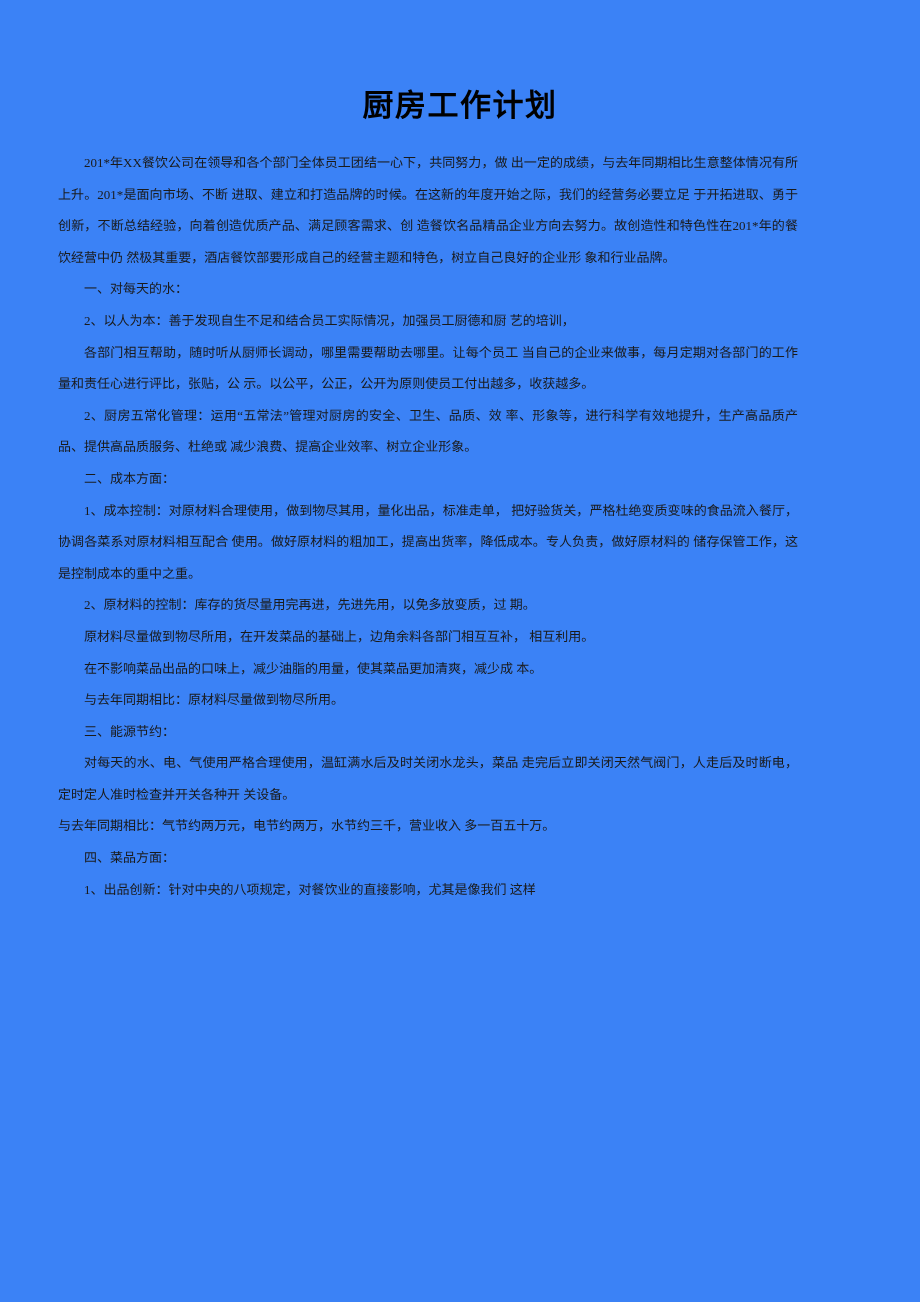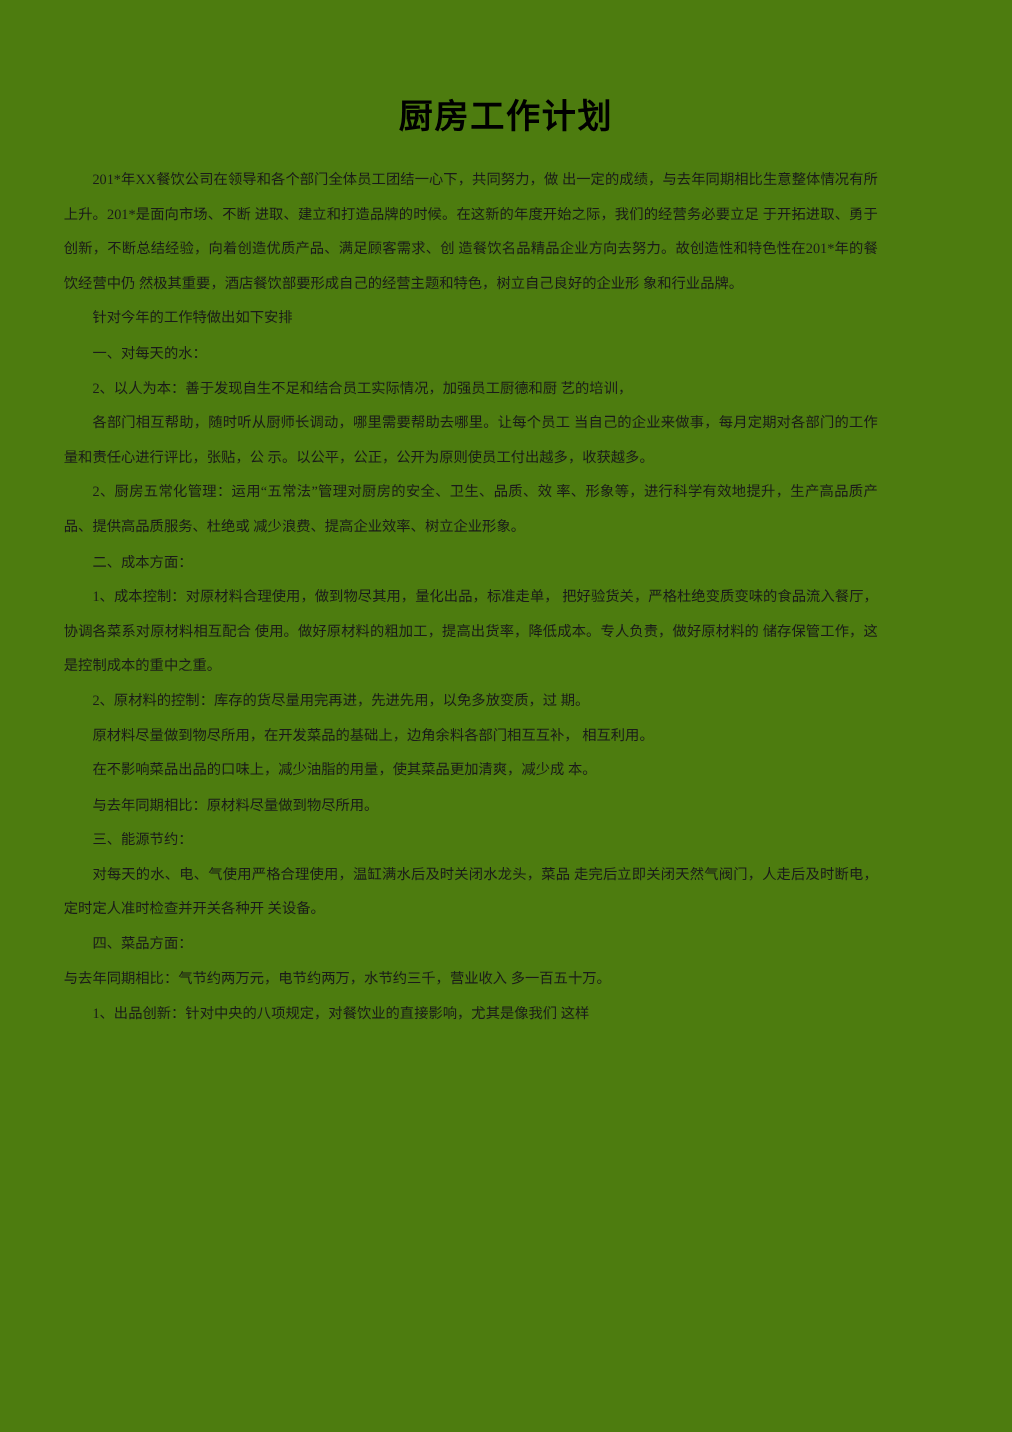--- a/index.html
+++ b/index.html
@@ -5,21 +5,21 @@
 <style>
   html, body {
     margin: 0;
     padding: 0;
     background: #ffffff;
   }
   .page {
     position: relative;
     width: 920px;
     height: 1302px;
-    background: #4d7c0f;
+    background: #3b82f6;
     overflow: hidden;
     box-sizing: border-box;
     font-family: "Liberation Serif", "DejaVu Serif", serif;
   }
   .doc-title {
     position: absolute;
     left: 0;
     top: 86px;
     width: 920px;
     text-align: center;
@@ -54,31 +54,30 @@
 </style>
 </head>
 <body>
 
 <div class="page">
 
   <div class="doc-title">厨房工作计划</div>
 
   <div class="body-block">
     <p class="para">201*年XX餐饮公司在领导和各个部门全体员工团结一心下，共同努力，做    出一定的成绩，与去年同期相比生意整体情况有所上升。201*是面向市场、不断 进取、建立和打造品牌的时候。在这新的年度开始之际，我们的经营务必要立足 于开拓进取、勇于创新，不断总结经验，向着创造优质产品、满足顾客需求、创 造餐饮名品精品企业方向去努力。故创造性和特色性在201*年的餐饮经营中仍 然极其重要，酒店餐饮部要形成自己的经营主题和特色，树立自己良好的企业形 象和行业品牌。</p>
-    <p class="para">针对今年的工作特做出如下安排</p>
     <p class="para">一、对每天的水：</p>
     <p class="para">2、以人为本：善于发现自生不足和结合员工实际情况，加强员工厨德和厨 艺的培训，</p>
     <p class="para">各部门相互帮助，随时听从厨师长调动，哪里需要帮助去哪里。让每个员工 当自己的企业来做事，每月定期对各部门的工作量和责任心进行评比，张贴，公 示。以公平，公正，公开为原则使员工付出越多，收获越多。</p>
     <p class="para">2、厨房五常化管理：运用“五常法”管理对厨房的安全、卫生、品质、效 率、形象等，进行科学有效地提升，生产高品质产品、提供高品质服务、杜绝或 减少浪费、提高企业效率、树立企业形象。</p>
     <p class="para">二、成本方面：</p>
     <p class="para">1、成本控制：对原材料合理使用，做到物尽其用，量化出品，标准走单， 把好验货关，严格杜绝变质变味的食品流入餐厅，协调各菜系对原材料相互配合 使用。做好原材料的粗加工，提高出货率，降低成本。专人负责，做好原材料的 储存保管工作，这是控制成本的重中之重。</p>
     <p class="para">2、原材料的控制：库存的货尽量用完再进，先进先用，以免多放变质，过 期。</p>
     <p class="para">原材料尽量做到物尽所用，在开发菜品的基础上，边角余料各部门相互互补， 相互利用。</p>
     <p class="para">在不影响菜品出品的口味上，减少油脂的用量，使其菜品更加清爽，减少成 本。</p>
     <p class="para">与去年同期相比：原材料尽量做到物尽所用。</p>
     <p class="para">三、能源节约：</p>
     <p class="para">对每天的水、电、气使用严格合理使用，温缸满水后及时关闭水龙头，菜品 走完后立即关闭天然气阀门，人走后及时断电，定时定人准时检查并开关各种开 关设备。</p>
+    <p class="para no-indent">与去年同期相比：气节约两万元，电节约两万，水节约三千，营业收入 多一百五十万。</p>
     <p class="para">四、菜品方面：</p>
-    <p class="para no-indent">与去年同期相比：气节约两万元，电节约两万，水节约三千，营业收入 多一百五十万。</p>
     <p class="para">1、出品创新：针对中央的八项规定，对餐饮业的直接影响，尤其是像我们 这样</p>
   </div>
 
 </div>
 
 </body></html>

